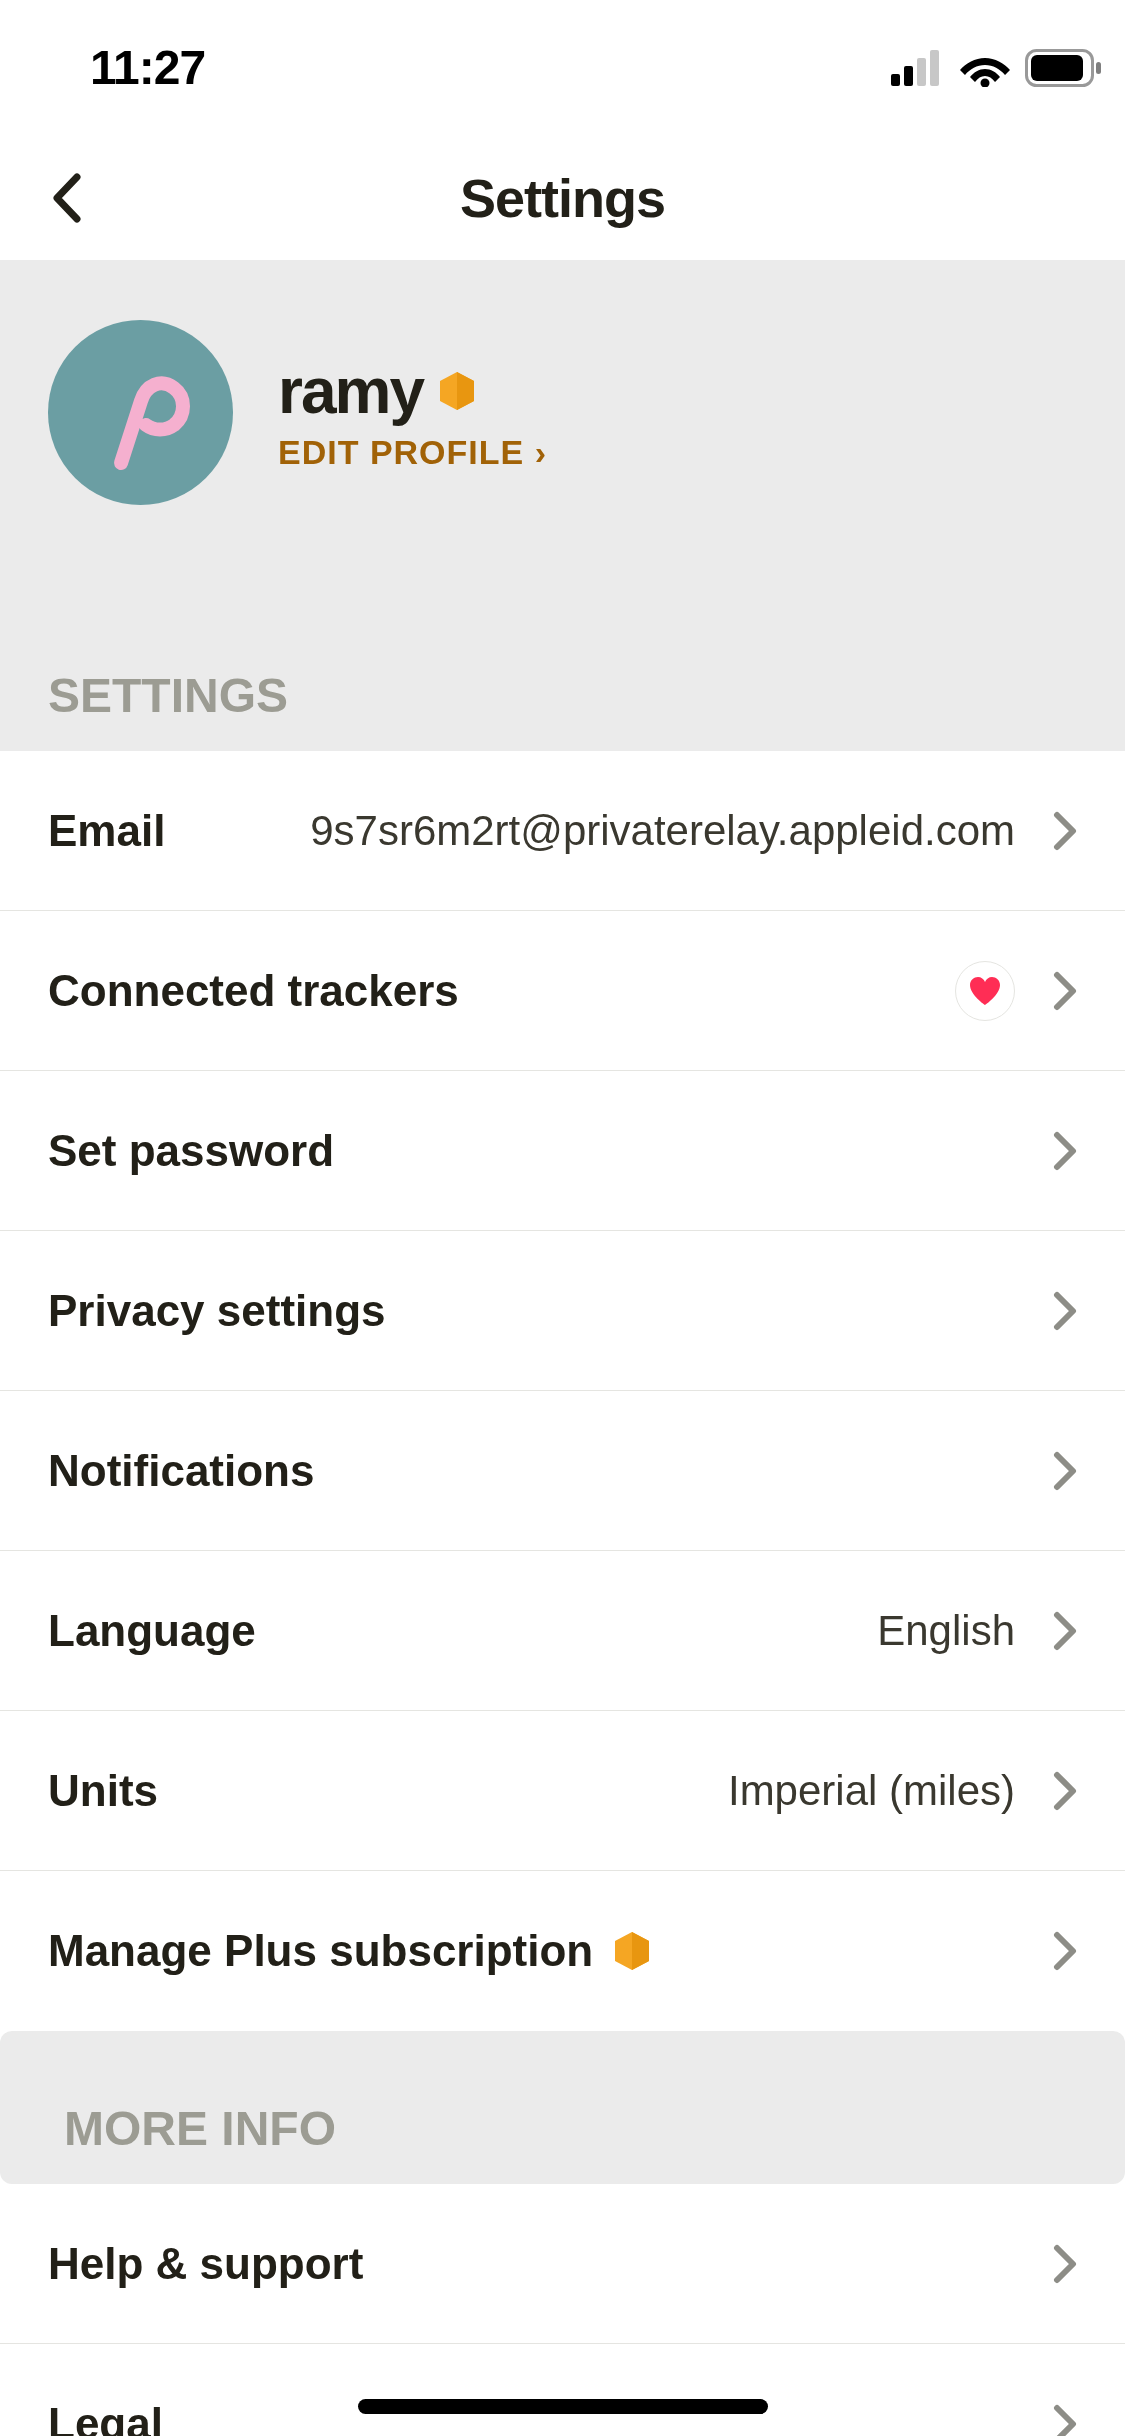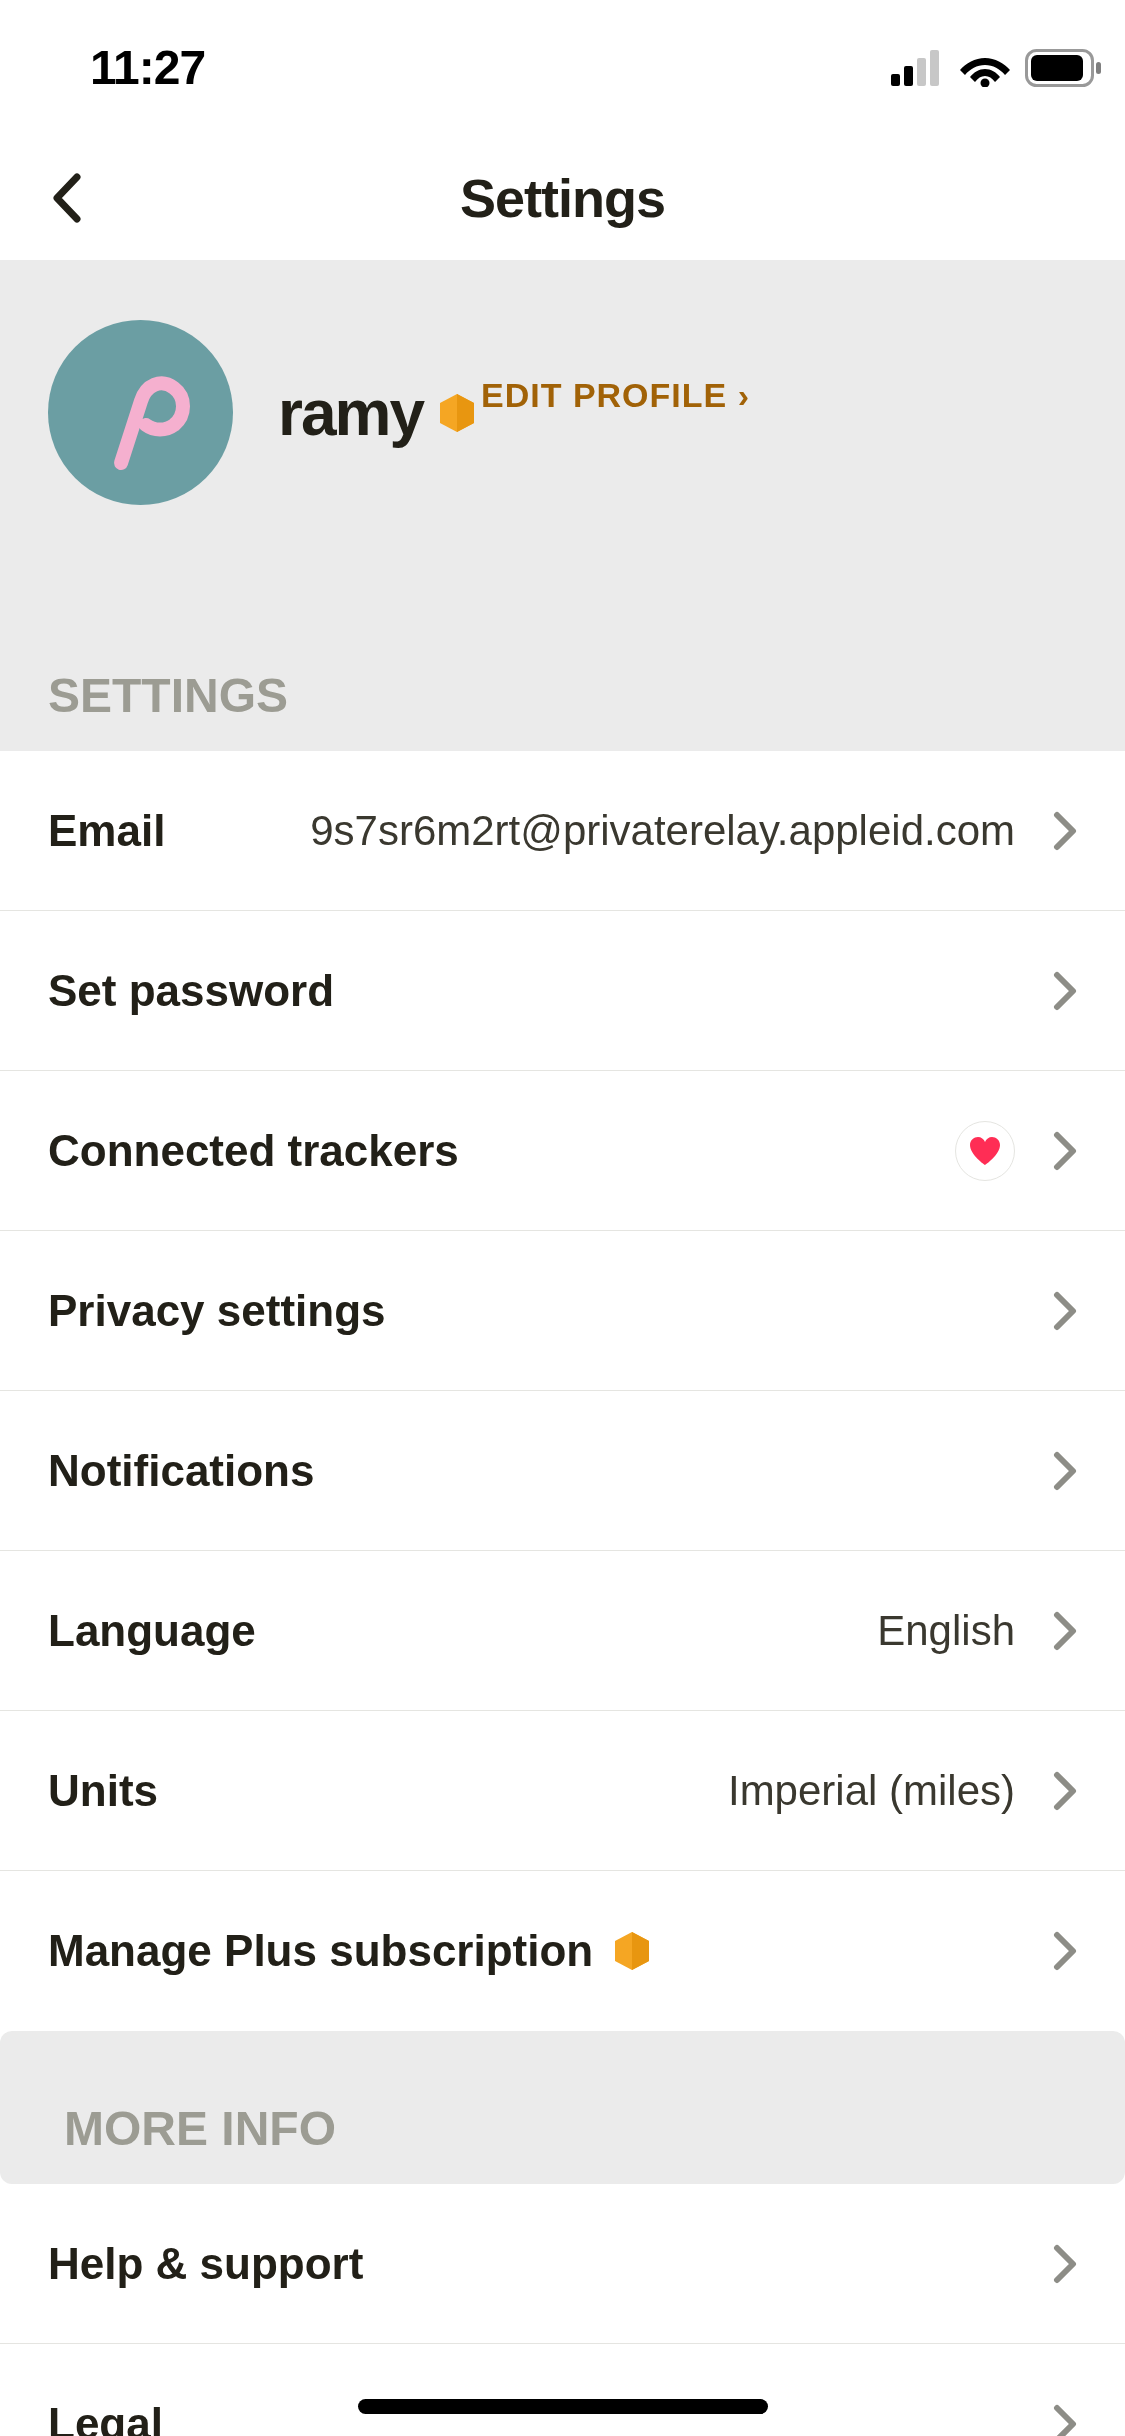--- a/index.html
+++ b/index.html
@@ -72,21 +72,21 @@
       height: 185px;
       border-radius: 50%;
       background: #6b9ea3;
       display: flex;
       align-items: center;
       justify-content: center;
       flex-shrink: 0;
     }
     .profile-text {
       display: flex;
-      flex-direction: row;
+      flex-direction: column;
       gap: 5px;
     }
     .profile-name-row {
       display: flex;
       align-items: center;
       gap: 15px;
     }
     .profile-name {
       font-size: 64px;
       font-weight: 800;
@@ -233,35 +233,35 @@
   <div class="row">
     <span class="row-label">Email</span>
     <div class="row-spacer"></div>
     <span class="row-value">9s7sr6m2rt@privaterelay.appleid.com</span>
     <svg class="chevron" width="24" height="40" viewBox="0 0 24 40">
         <polyline points="4,4 20,20 4,36" stroke="#8d8d87" stroke-width="6" fill="none" stroke-linecap="round" stroke-linejoin="round"></polyline>
       </svg>
   </div>
 
   <div class="row">
-    <span class="row-label">Set password</span>
-    <div class="row-spacer"></div>
-    <svg class="chevron" width="24" height="40" viewBox="0 0 24 40">
-        <polyline points="4,4 20,20 4,36" stroke="#8d8d87" stroke-width="6" fill="none" stroke-linecap="round" stroke-linejoin="round"></polyline>
-      </svg>
-  </div>
-
-  <div class="row">
     <span class="row-label">Connected trackers</span>
     <div class="row-spacer"></div>
     <div class="health-circle">
       <svg width="34" height="30" viewBox="0 0 34 30">
         <path d="M17 29 C17 29 2 19 2 9 C2 4 6 1 10 1 C13 1 16 3 17 6 C18 3 21 1 24 1 C28 1 32 4 32 9 C32 19 17 29 17 29 Z" fill="#ff2d55"></path>
       </svg>
     </div>
+    <svg class="chevron" width="24" height="40" viewBox="0 0 24 40">
+        <polyline points="4,4 20,20 4,36" stroke="#8d8d87" stroke-width="6" fill="none" stroke-linecap="round" stroke-linejoin="round"></polyline>
+      </svg>
+  </div>
+
+  <div class="row">
+    <span class="row-label">Set password</span>
+    <div class="row-spacer"></div>
     <svg class="chevron" width="24" height="40" viewBox="0 0 24 40">
         <polyline points="4,4 20,20 4,36" stroke="#8d8d87" stroke-width="6" fill="none" stroke-linecap="round" stroke-linejoin="round"></polyline>
       </svg>
   </div>
 
   <div class="row">
     <span class="row-label">Privacy settings</span>
     <div class="row-spacer"></div>
     <svg class="chevron" width="24" height="40" viewBox="0 0 24 40">
         <polyline points="4,4 20,20 4,36" stroke="#8d8d87" stroke-width="6" fill="none" stroke-linecap="round" stroke-linejoin="round"></polyline>

